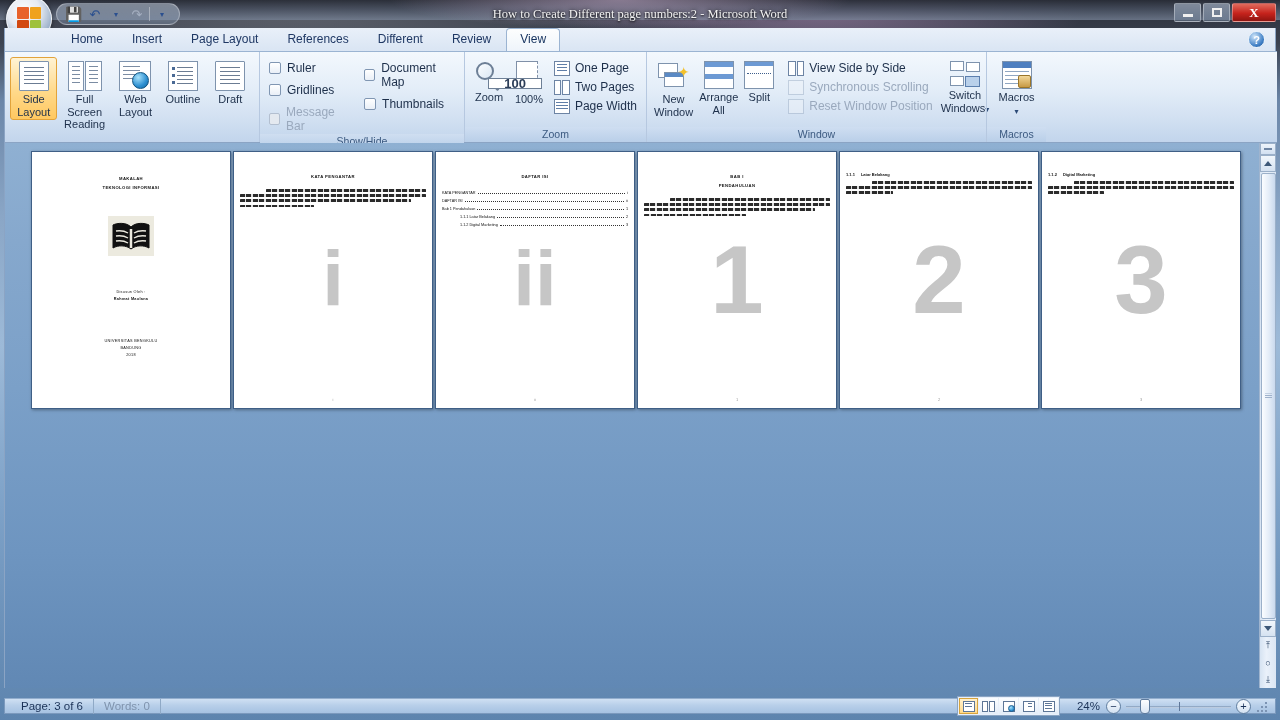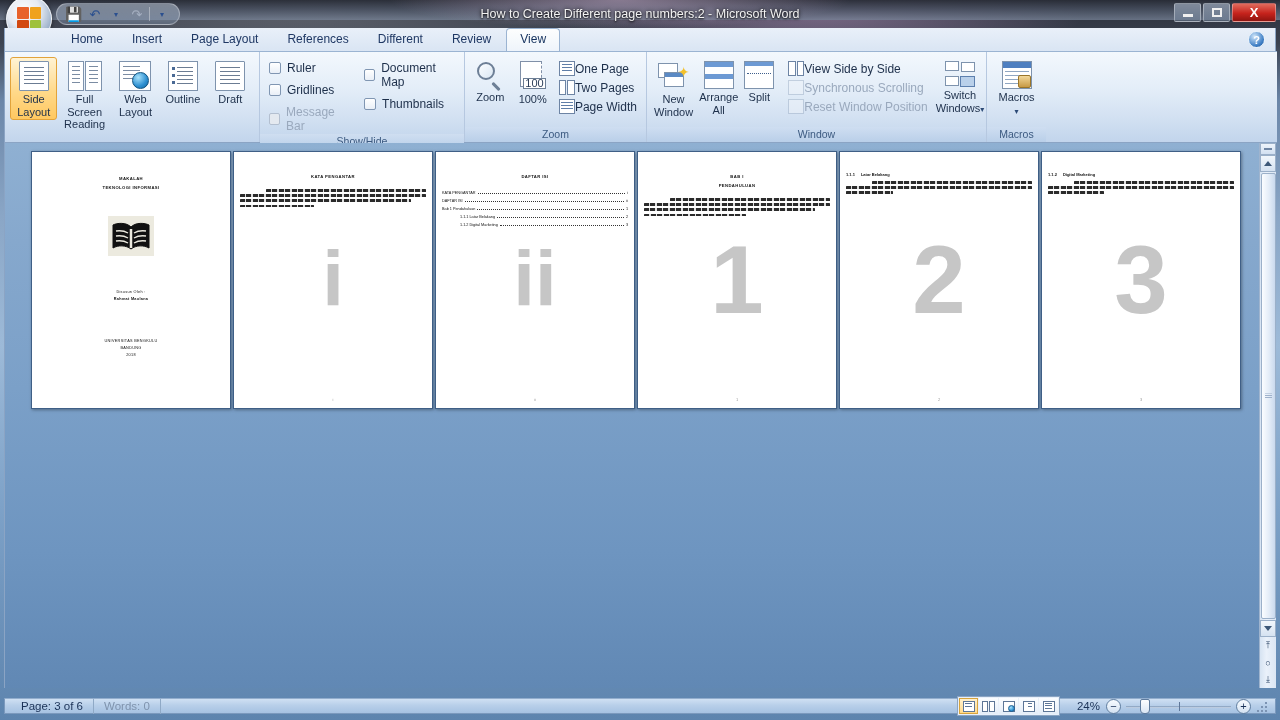--- a/index.html
+++ b/index.html
@@ -16,20 +16,21 @@
     background:
       radial-gradient(ellipse 500px 120px at 300px 6px, rgba(255,255,255,.22), transparent 70%),
       radial-gradient(ellipse 380px 90px at 820px 10px, rgba(214,170,220,.45), transparent 70%),
       linear-gradient(180deg,#2b2f3a 0%,#3b4250 6%,#6b86a8 14%,#8aa6c6 30%,#9dbad8 48%,#7ea2c8 70%,#5d84ae 100%);
   }
 
   
   .titlebar {
     position: absolute; left: 0; top: 0; width: 1280px; height: 20px;
     background: linear-gradient(180deg, rgba(40,44,54,.92), rgba(70,78,94,.85) 45%, rgba(120,132,152,.75) 100%);
+    font-family: Liberation Serif, serif;
   }
   .tb-sheen { position:absolute; left:300px; top:0; width:640px; height:28px;
     background: radial-gradient(ellipse 320px 40px at 50% 0%, rgba(226,196,230,.5), transparent 72%); }
   .title-text {
     position: absolute; left: 0; top: 0; width: 1280px; height: 28px;
     line-height: 28px; text-align: center; color: #f2f2f2; font-size: 12.5px;
     text-shadow: 0 0 4px rgba(0,0,0,.9), 0 1px 2px rgba(0,0,0,.8);
   }
   .wincontrols { position: absolute; right: 4px; top: 3px; display: flex; gap: 2px; }
   .wbtn {
@@ -153,22 +154,22 @@
   .ico-mag .handle {
     position: absolute; right: 3px; bottom: 1px; width: 10px; height: 3px; background: #6d7f96;
     transform: rotate(45deg); border-radius: 1px;
   }
   .ico-page100 { width: 30px; height: 30px; position: relative; }
   .ico-page100 .pg {
     position: absolute; left: 2px; top: 0; width: 22px; height: 26px; background: #fff;
     border: 1px solid #8090a8; border-right-style: dashed; border-bottom-style: dashed;
   }
   .ico-page100 .tag {
-    position: absolute; right: 2px; bottom: 2px; font-size: 11px; background: #fff;
-    border: 1px solid #6d7f96; padding: 0 1px; color: #2b3d58; line-height: 9px;
+    position: absolute; right: 2px; bottom: 2px; font-size: 13px; background: #fff;
+    border: 1px solid #6d7f96; padding: 0 15px; color: #2b3d58; line-height: 9px; font-weight: bold;
   }
   .ico-newwin { width: 32px; height: 30px; position: relative; }
   .ico-newwin .w1 { position:absolute; left:0; top:2px; width:20px; height:15px; background:#fff; border:1px solid #7e93ad; }
   .ico-newwin .w2 { position:absolute; left:6px; top:11px; width:20px; height:15px; background:#fff; border:1px solid #7e93ad; }
   .ico-newwin .w2::before { content:""; position:absolute; left:0; top:0; right:0; height:4px; background:#5b8ac4; }
   .ico-newwin .star { position:absolute; right:0; top:5px; color:#f3c12c; font-size:14px; line-height:12px; }
   .ico-arrange { width: 30px; height: 28px; background:#fff; border:1px solid #7e93ad; position:relative; }
   .ico-arrange::before { content:""; position:absolute; left:0; right:0; top:0; height:5px; background:#6d9ad4; }
   .ico-arrange::after { content:""; position:absolute; left:0; right:0; top:12px; height:5px; background:#6d9ad4; }
   .ico-split { width: 30px; height: 28px; background:#fff; border:1px solid #7e93ad; position:relative; }
@@ -194,21 +195,21 @@
   .cbox {
     width: 12px; height: 12px; background: linear-gradient(180deg,#fff,#e9eff7);
     border: 1px solid #8096b2; border-radius: 2px;
   }
   .checkrow .ctext { font-size: 12px; color: #1d2f4a; }
   .checkrow.disabled .ctext { color: #9aa9bd; }
   .checkrow.disabled .cbox { background: #e4e9f0; border-color: #b3bfd0; }
 
   
   .cmdcol { display: flex; flex-direction: column; gap: 2px; padding-top: 3px; }
-  .cmdrow { display: flex; align-items: center; padding: 1px 4px; }
+  .cmdrow { display: flex; align-items: flex-start; gap: 5px; padding: 1px 4px; }
   .cmdrow .ctext { font-size: 12px; color: #1d2f4a; white-space: nowrap; }
   .cmdrow.disabled .ctext { color: #9aa9bd; }
   .mini { width: 16px; height: 15px; position: relative; flex: none; }
   .mini.onepage { background:#fff; border:1px solid #6d84a4; }
   .mini.onepage::after { content:""; position:absolute; left:2px; right:2px; top:2px; bottom:2px;
     background: repeating-linear-gradient(180deg,#5f7ea8 0 1px, transparent 1px 3px); }
   .mini.twopages { display:flex; gap:1px; }
   .mini.twopages::before, .mini.twopages::after {
     content:""; flex:1; background:#fff; border:1px solid #6d84a4; }
   .mini.pagewidth { background:#fff; border:1px solid #6d84a4; }

